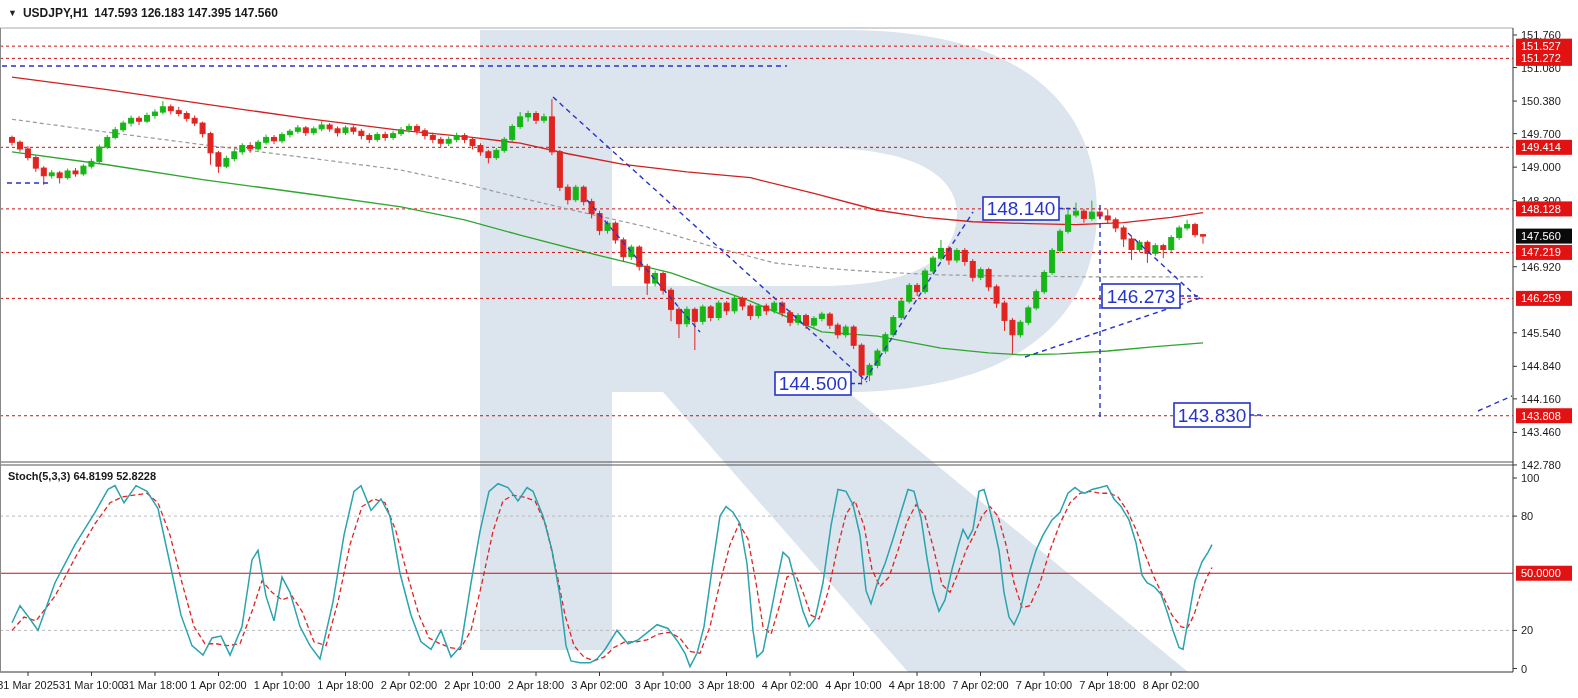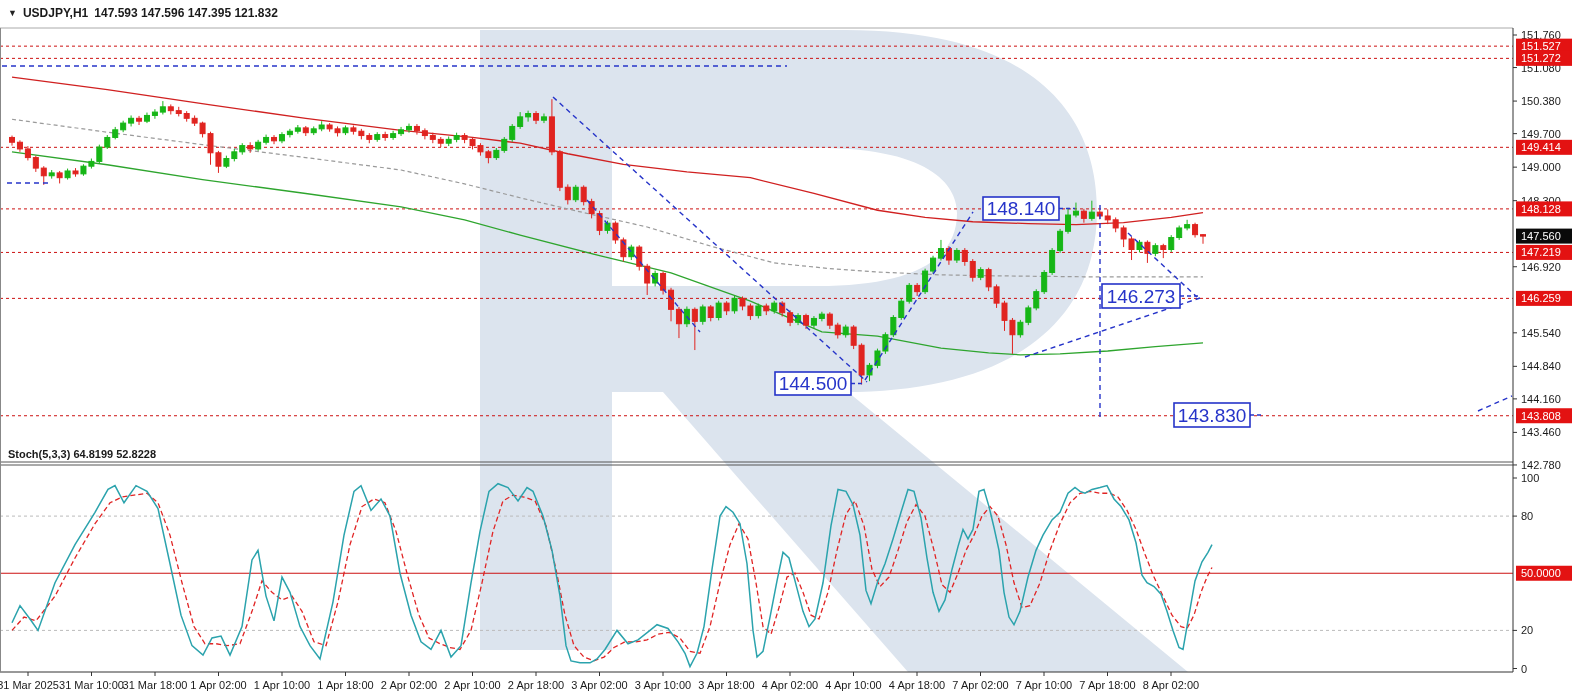--- a/index.html
+++ b/index.html
@@ -1,32 +1,32 @@
 <!DOCTYPE html>
 <html><head>
 <meta charset="utf-8">
 <style>
   html,body{margin:0;padding:0;background:#fff;}
   #app{position:relative;width:1578px;height:698px;background:#fff;overflow:hidden;
        font-family:"Liberation Sans","DejaVu Sans",sans-serif;}
   #titlebar{position:absolute;left:8px;top:6px;font-size:12px;font-weight:bold;color:#1a1a1a;
             display:flex;align-items:center;gap:6px;z-index:5;}
   #titlebar .arrow{font-size:9px;color:#222;}
-  #stoch-label{position:absolute;left:8px;top:448px;font-size:11px;font-weight:bold;color:#1a1a1a;z-index:5;}
+  #stoch-label{position:absolute;left:8px;top:470px;font-size:11px;font-weight:bold;color:#1a1a1a;z-index:5;}
   svg{position:absolute;left:0;top:0;}
   text{font-family:"Liberation Sans","DejaVu Sans",sans-serif;}
 </style>
 </head>
 <body>
 
 <div id="app">
   <div id="titlebar">
     <span class="arrow">▼</span>
     <span>USDJPY,H1</span>
-    <span>147.593  147.596  147.395  121.832</span>
+    <span>147.593  126.183  147.395  147.560</span>
   </div>
 
   <div id="stoch-label">
     <span>Stoch(5,3,3)</span>
     <span>64.8199 52.8228</span>
   </div>
 
   <svg id="chart-svg" width="1578" height="698" viewBox="0 0 1578 698">
 
     <g>

